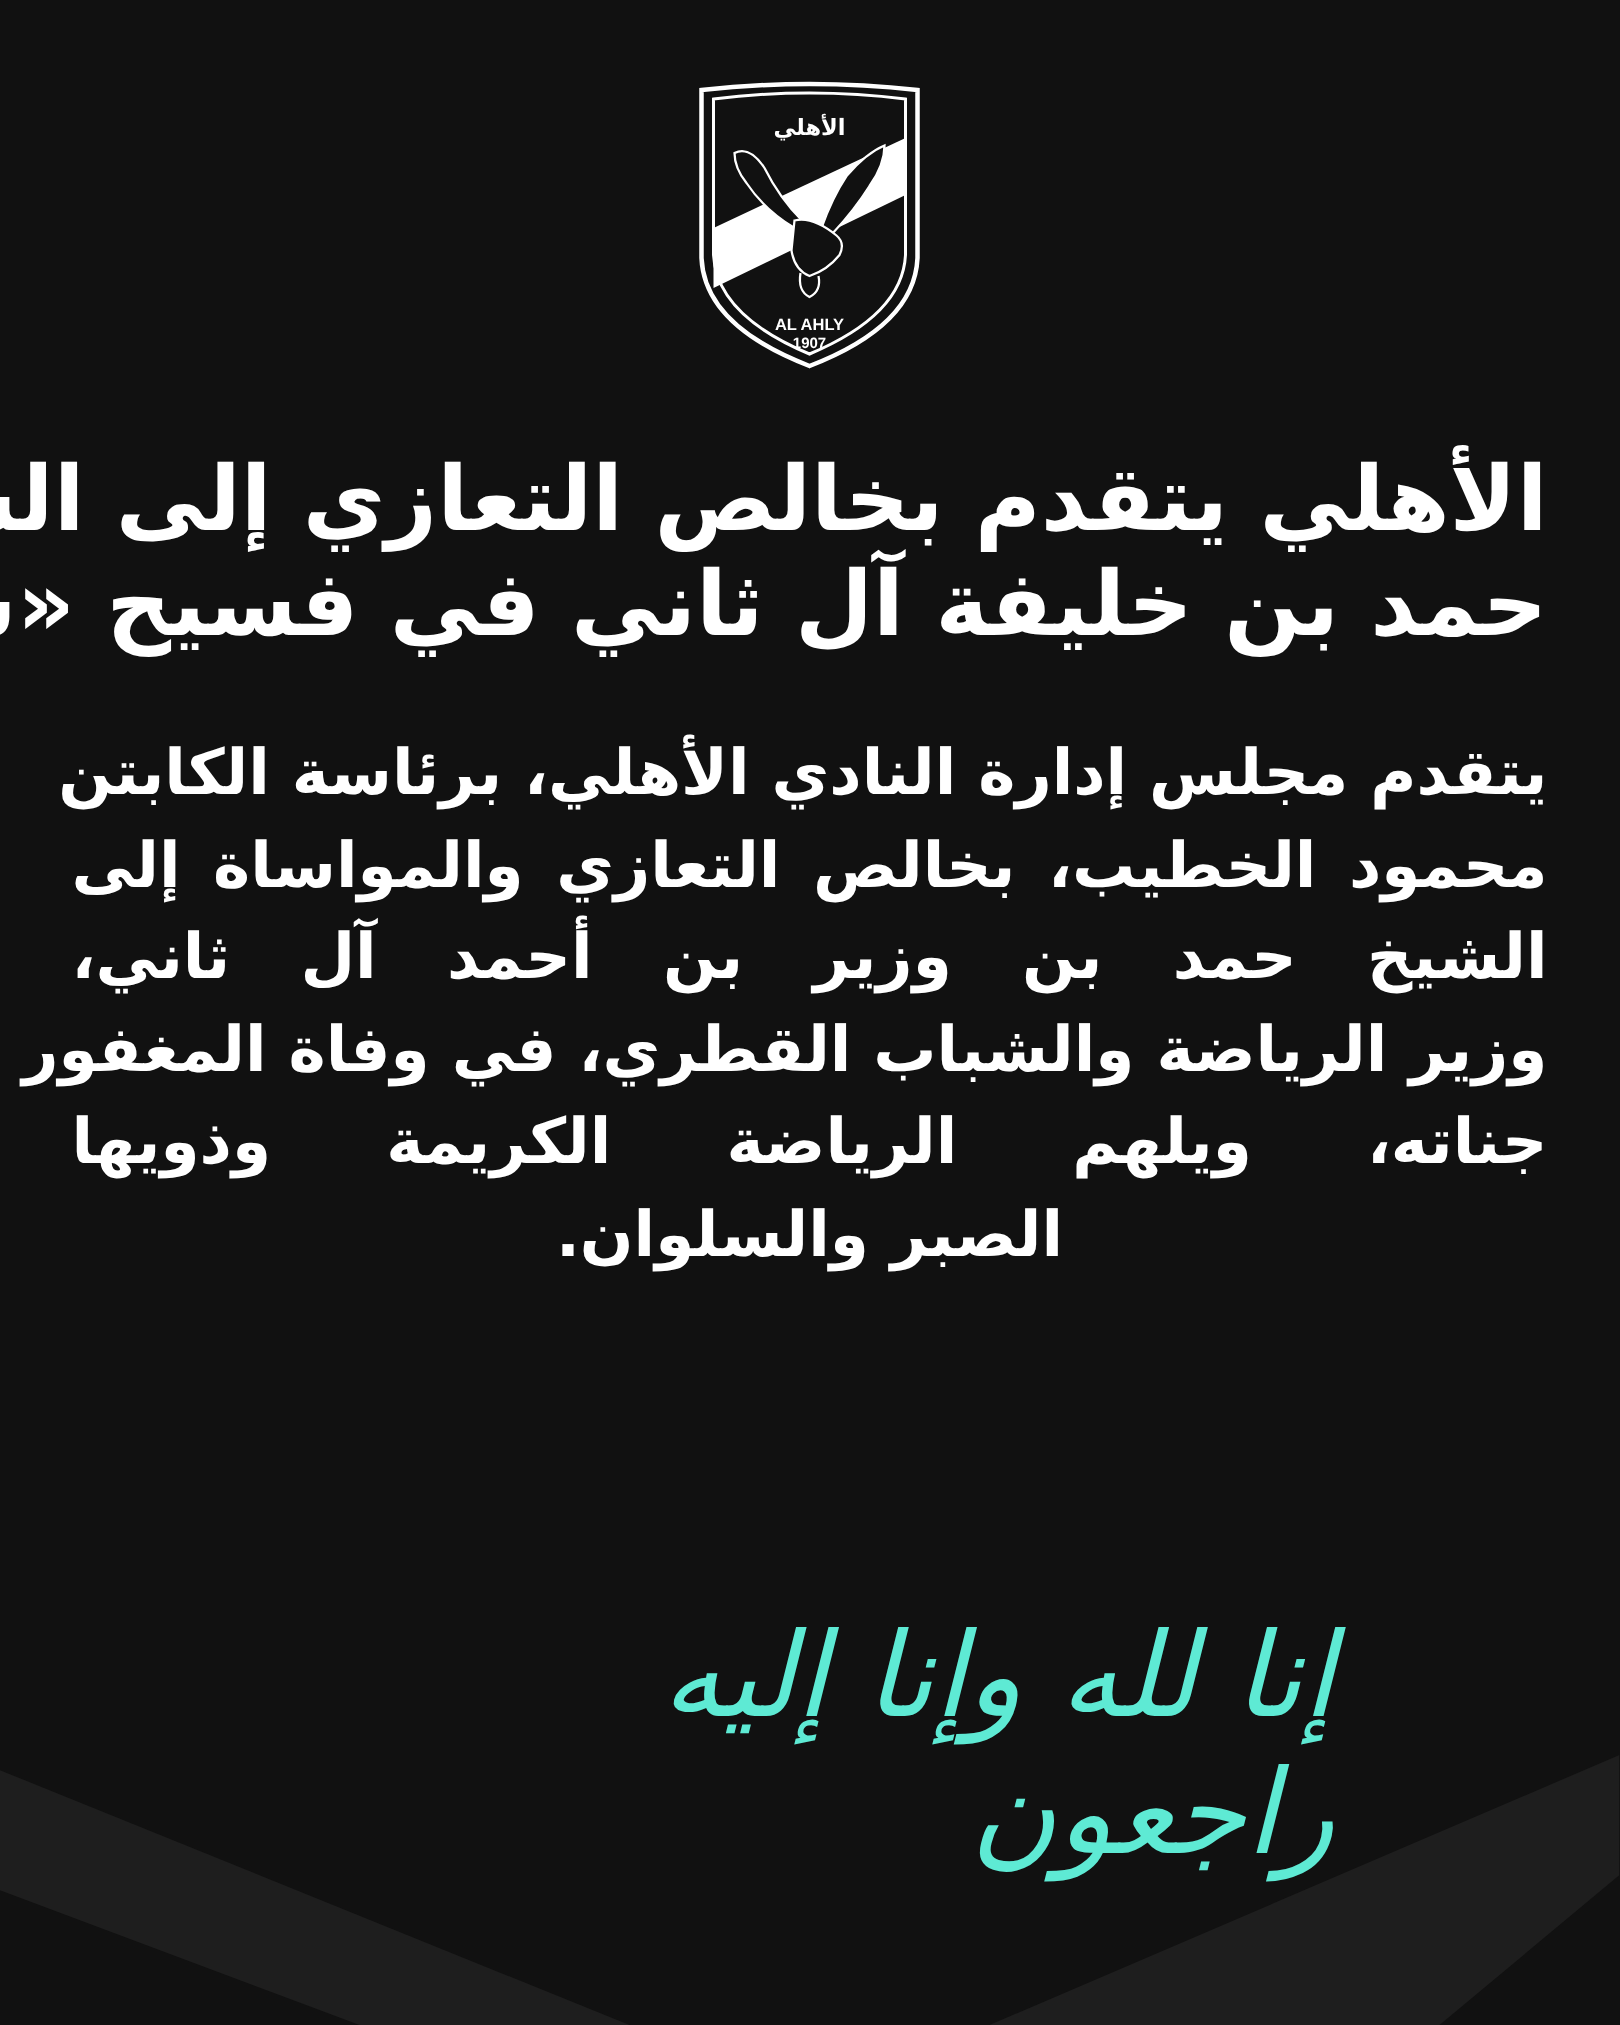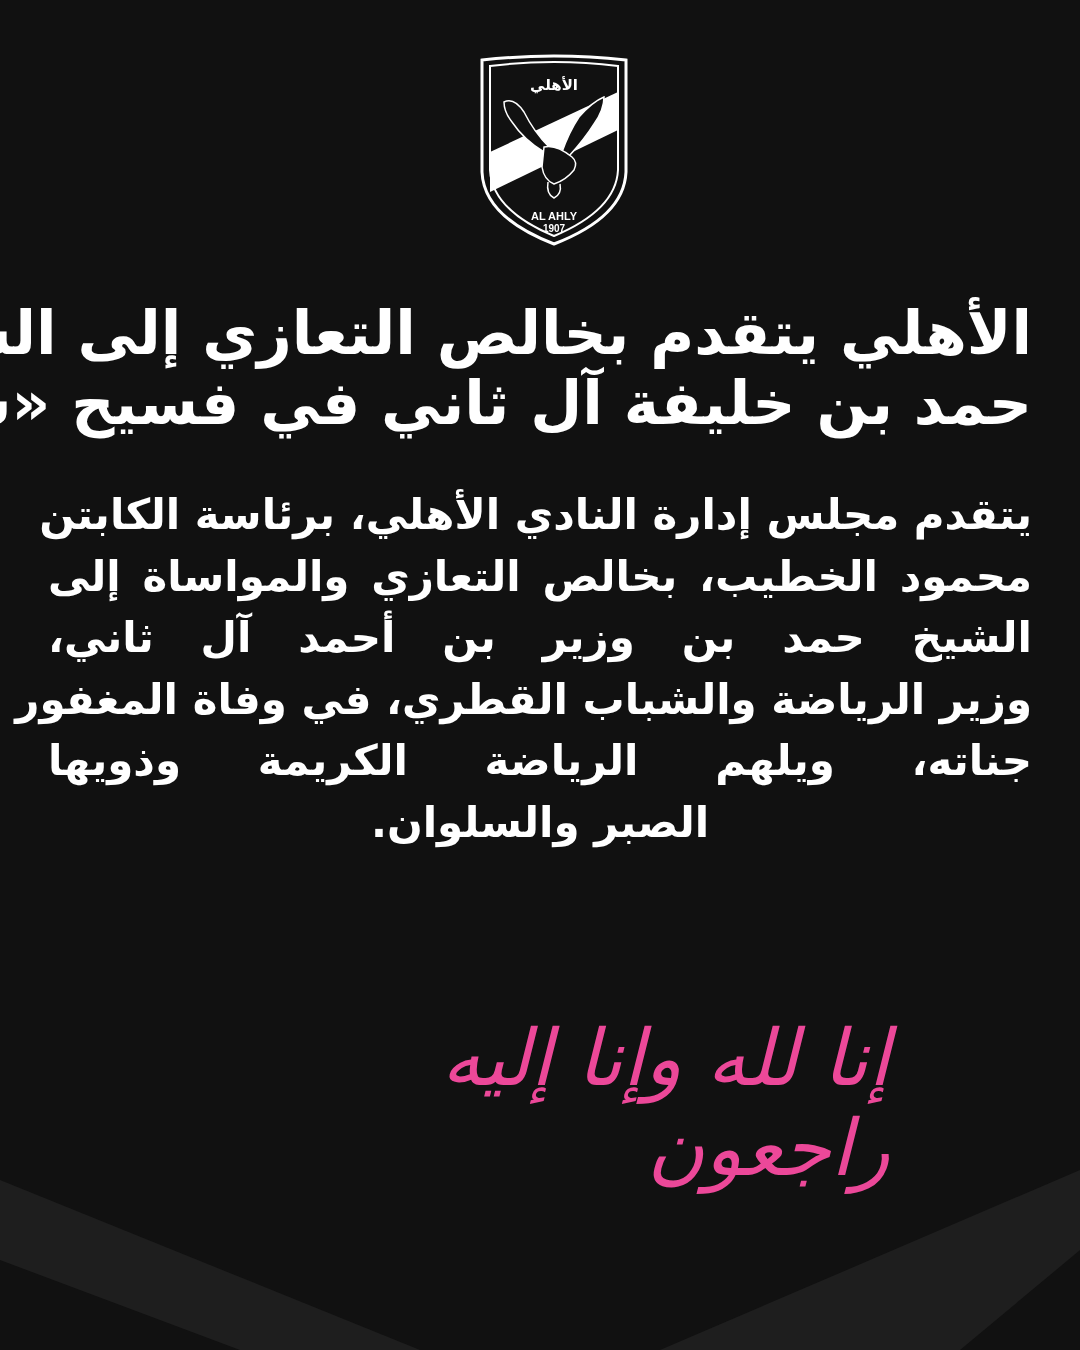--- a/index.html
+++ b/index.html
@@ -15,21 +15,21 @@
       font-family: "DejaVu Sans", sans-serif;
       color: #ffffff;
     }
     .bg-band {
       position: absolute;
       pointer-events: none;
     }
     .bg-band svg { display: block; }
     .logo-wrap {
       position: absolute;
-      left: 474px;
+      left: 460px;
       top: 52px;
       width: 160px;
       height: 195px;
     }
     .title {
       position: absolute;
       right: 48px;
       left: 48px;
       top: 298px;
       text-align: justify;
@@ -62,31 +62,31 @@
       text-align-last: justify;
       white-space: nowrap;
     }
     .body-text .line.last {
       text-align: left;
       text-align-last: center;
     }
     .calligraphy {
       position: absolute;
       left: 190px;
-      top: 1015px;
+      top: 1075px;
       width: 700px;
       height: 175px;
       display: flex;
       align-items: center;
       justify-content: center;
       direction: rtl;
       font-family: "DejaVu Serif", serif;
       font-size: 78px;
       font-style: italic;
-      color: #ec4899;
+      color: #5eead4;
       letter-spacing: 2px;
     }
   </style>
 </head>
 <body>
 
 <div class="bg-band" style="left:0;top:1150px;width:420px;height:200px;">
   <svg width="420" height="200" viewBox="0 0 420 200">
     <polygon points="0,30 0,110 240,200 420,200" fill="#1e1e1e"></polygon>
   </svg>

